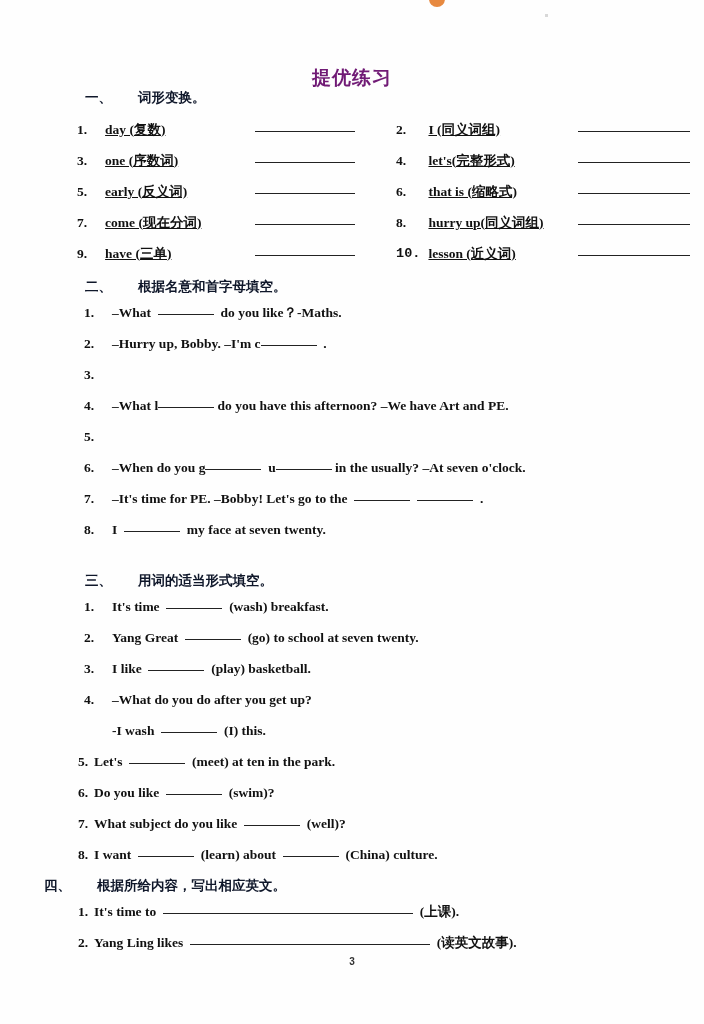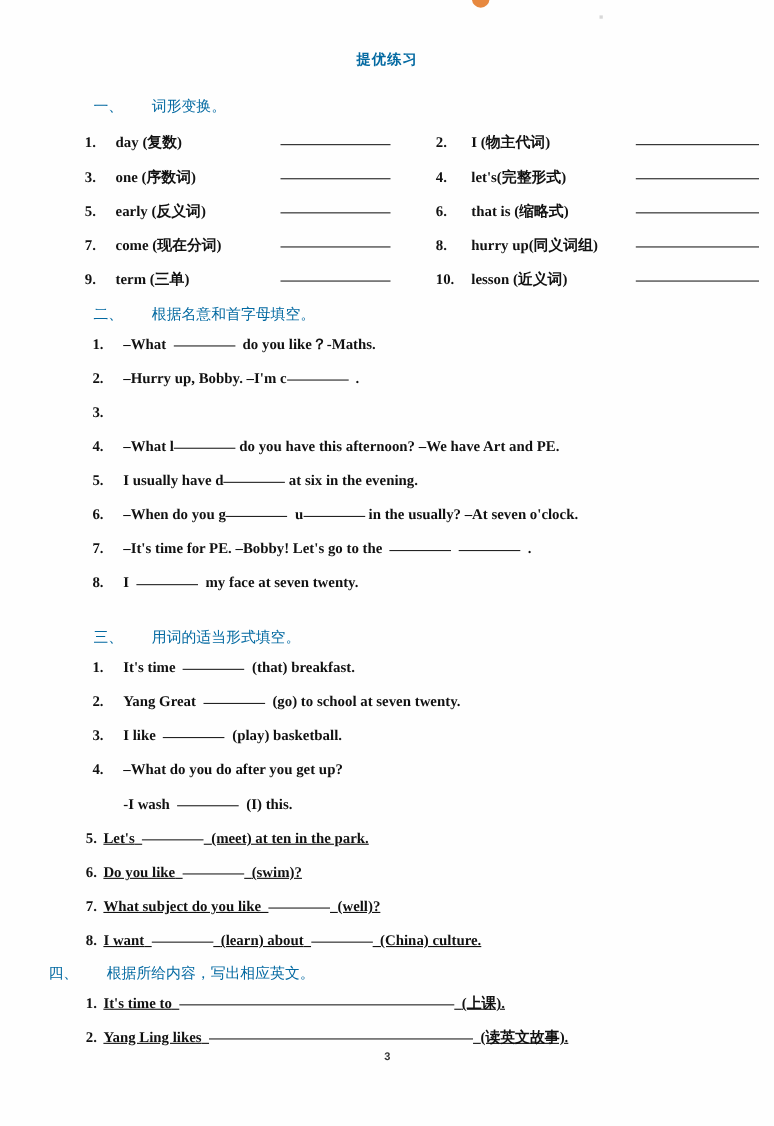--- a/index.html
+++ b/index.html
@@ -39,42 +39,42 @@
     left: 545px;
     top: 14px;
     width: 3px;
     height: 3px;
     background: #d8d8d8;
   }
 
   .doc-title {
     position: absolute;
     left: 0;
-    top: 45px;
+    top: 65px;
     width: 704px;
     text-align: center;
     font-family: "DejaVu Serif", "Liberation Serif", serif;
-    font-size: 13px;
+    font-size: 19px;
     font-weight: 700;
     letter-spacing: 1px;
-    color: #0369a1;
+    color: #701a75;
   }
 
   .content {
     position: absolute;
     left: 0;
     top: 86px;
     width: 704px;
   }
 
   .section-head {
     font-family: "DejaVu Serif", "Liberation Serif", serif;
     font-size: 13.5px;
-    font-weight: 400;
-    color: #0369a1;
+    font-weight: 700;
+    color: #0f172a;
     padding-left: 85px;
     line-height: 22px;
     margin: 0;
     white-space: pre;
   }
   .section-head .sec-num { }
   .section-head .sec-gap { display: inline-block; width: 26px; }
 
   
   .wf-table {
@@ -90,22 +90,22 @@
     font-size: 13.5px;
     font-weight: 700;
     color: #111;
     white-space: nowrap;
   }
   .wf-num {
     width: 26px;
     text-align: left;
     padding-left: 5px !important;
   }
-  .wf-num.wide { width: 30px; }
-  .wf-word { width: 140px; }
+  .wf-num.wide { width: 30px; font-family: Liberation Mono, monospace; }
+  .wf-word { width: 140px; text-decoration: underline; }
   .wf-blank { width: 120px; }
   .wf-spacer { width: 8px; }
 
   .blank {
     display: inline-block;
     border-bottom: 1.4px solid #222;
     height: 0;
     vertical-align: baseline;
     position: relative;
     top: -2px;
@@ -134,21 +134,21 @@
     top: 0;
   }
   .q-line .q-body {
     display: inline-block;
     padding-left: 28px;
   }
 
   
   .q-line.tight { padding-left: 78px; }
   .q-line.tight .q-num { left: 78px; }
-  .q-line.tight .q-body { padding-left: 16px; text-decoration: underline; }
+  .q-line.tight .q-body { padding-left: 16px; }
 
   
   .q-line.cont .q-body { padding-left: 28px; }
 
   .page-num {
     position: absolute;
     left: 0;
     top: 956px;
     width: 704px;
     text-align: center;
@@ -173,21 +173,21 @@
     <div class="section-head"><span class="sec-num">一、</span><span class="sec-gap"></span><span>词形变换。</span></div>
 
     <table class="wf-table">
       <tbody>
           <tr>
         <td class="wf-num">1.</td>
         <td class="wf-word">day (复数)</td>
         <td class="wf-blank"><span class="blank w100"></span></td>
         <td class="wf-spacer"></td>
         <td class="wf-num">2.</td>
-        <td class="wf-word">I (物主代词)</td>
+        <td class="wf-word">I (同义词组)</td>
         <td class="wf-blank"><span class="blank w112"></span></td>
       </tr>
       <tr>
         <td class="wf-num">3.</td>
         <td class="wf-word">one (序数词)</td>
         <td class="wf-blank"><span class="blank w100"></span></td>
         <td class="wf-spacer"></td>
         <td class="wf-num">4.</td>
         <td class="wf-word">let's(完整形式)</td>
         <td class="wf-blank"><span class="blank w112"></span></td>
@@ -205,21 +205,21 @@
         <td class="wf-num">7.</td>
         <td class="wf-word">come (现在分词)</td>
         <td class="wf-blank"><span class="blank w100"></span></td>
         <td class="wf-spacer"></td>
         <td class="wf-num">8.</td>
         <td class="wf-word">hurry up(同义词组)</td>
         <td class="wf-blank"><span class="blank w112"></span></td>
       </tr>
       <tr>
         <td class="wf-num">9.</td>
-        <td class="wf-word">term (三单)</td>
+        <td class="wf-word">have (三单)</td>
         <td class="wf-blank"><span class="blank w100"></span></td>
         <td class="wf-spacer"></td>
         <td class="wf-num wide">10.</td>
         <td class="wf-word">lesson (近义词)</td>
         <td class="wf-blank"><span class="blank w112"></span></td>
       </tr>
     </tbody>
       </table>
 
     <div class="section-head" style="margin-top:6px"><span class="sec-num">二、</span><span class="sec-gap"></span><span>根据名意和首字母填空。</span></div>
@@ -235,42 +235,41 @@
       </div>
       <div class="q-line">
         <span class="q-num">3.</span>
       </div>
       <div class="q-line">
         <span class="q-num">4.</span>
         <span class="q-body"><span>–What l</span><span class="blank w56"></span>&nbsp;<span>do you have this afternoon? –We have Art and PE.</span></span>
       </div>
       <div class="q-line">
         <span class="q-num">5.</span>
-        <span class="q-body"><span>I usually have d</span><span class="blank w56"></span>&nbsp;<span>at six in the evening.</span></span>
       </div>
       <div class="q-line">
         <span class="q-num">6.</span>
         <span class="q-body"><span>–When do you g</span><span class="blank w56"></span>&nbsp;&nbsp;<span>u</span><span class="blank w56"></span>&nbsp;<span>in the usually? –At seven o'clock.</span></span>
       </div>
       <div class="q-line">
         <span class="q-num">7.</span>
         <span class="q-body"><span>–It's time for PE. –Bobby! Let's go to the</span>&nbsp;&nbsp;<span class="blank w56"></span>&nbsp;&nbsp;<span class="blank w56"></span>&nbsp;&nbsp;<span>.</span></span>
       </div>
       <div class="q-line">
         <span class="q-num">8.</span>
         <span class="q-body"><span>I</span>&nbsp;&nbsp;<span class="blank w56"></span>&nbsp;&nbsp;<span>my face at seven twenty.</span></span>
       </div>
     </div>
 
     <div class="section-head" style="margin-top:24px"><span class="sec-num">三、</span><span class="sec-gap"></span><span>用词的适当形式填空。</span></div>
 
     <div class="q-list">
       <div class="q-line">
         <span class="q-num">1.</span>
-        <span class="q-body"><span>It's time</span>&nbsp;&nbsp;<span class="blank w56"></span>&nbsp;&nbsp;<span>(that) breakfast.</span></span>
+        <span class="q-body"><span>It's time</span>&nbsp;&nbsp;<span class="blank w56"></span>&nbsp;&nbsp;<span>(wash) breakfast.</span></span>
       </div>
       <div class="q-line">
         <span class="q-num">2.</span>
         <span class="q-body"><span>Yang Great</span>&nbsp;&nbsp;<span class="blank w56"></span>&nbsp;&nbsp;<span>(go) to school at seven twenty.</span></span>
       </div>
       <div class="q-line">
         <span class="q-num">3.</span>
         <span class="q-body"><span>I like</span>&nbsp;&nbsp;<span class="blank w56"></span>&nbsp;&nbsp;<span>(play) basketball.</span></span>
       </div>
       <div class="q-line">

